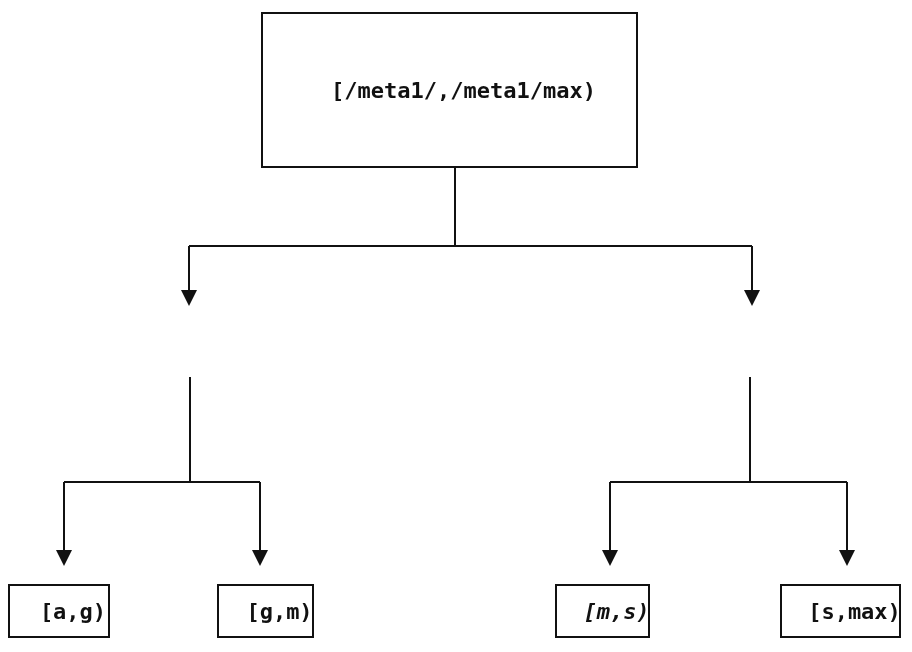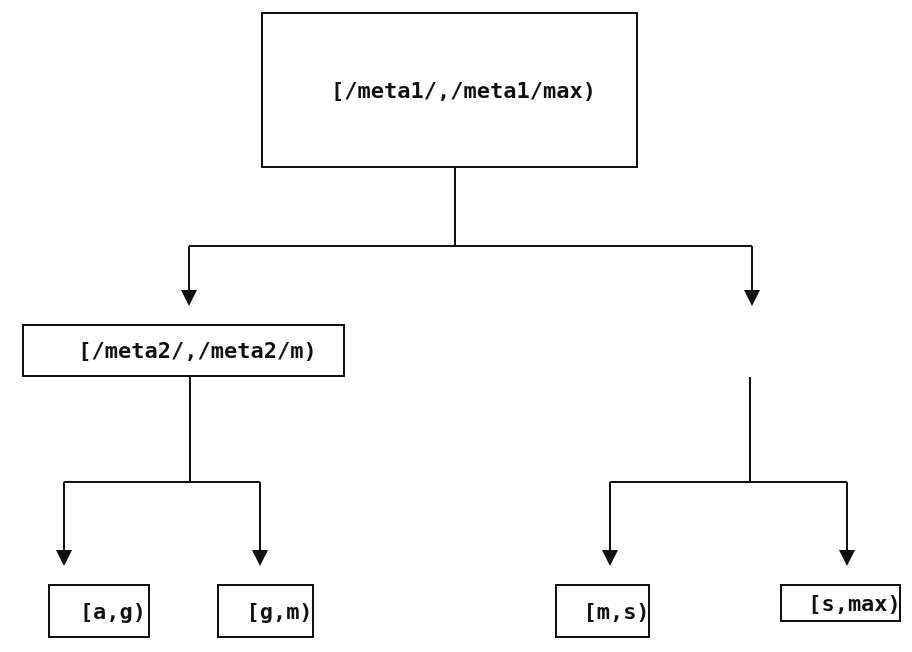--- a/index.html
+++ b/index.html
@@ -34,24 +34,24 @@
     justify-content: center;
     font-size: 22px;
     font-weight: bold;
     letter-spacing: 0;
     white-space: nowrap;
     padding-left: 28px;
   }
   .node-root   { left: 261px; top: 12px;  width: 377px; height: 156px; }
   .node-left   { left: 22px;  top: 324px; width: 323px; height: 53px;  }
   .node-right  { left: 583px; top: 324px; width: 316px; height: 53px;  }
-  .node-ag     { left: 8px;   top: 584px; width: 102px; height: 54px; margin-left: 40px;  }
+  .node-ag     { left: 8px;   top: 584px; width: 102px; height: 54px;  }
   .node-gm     { left: 205px; top: 584px; width: 97px;  height: 54px; margin-left: 12px;  }
-  .node-ms     { left: 555px; top: 584px; width: 95px;  height: 54px;  }
-  .node-smax   { left: 780px; top: 584px; width: 121px; height: 38px;  }
+  .node-ms     { left: 555px; top: 584px; width: 95px;  height: 54px; font-style: italic;  }
+  .node-smax   { left: 780px; top: 584px; width: 121px; height: 54px;  }
 </style>
 </head>
 <body>
 
 <div class="canvas">
 
   <svg class="edges" viewBox="0 0 912 652" xmlns="http://www.w3.org/2000/svg">
     <g stroke="#111111" stroke-width="2" fill="none">
 
       <path d="M455,168 V246"></path>
@@ -76,23 +76,20 @@
       <polygon points="252,550 268,550 260,566"></polygon>
       <polygon points="602,550 618,550 610,566"></polygon>
       <polygon points="839,550 855,550 847,566"></polygon>
     </g>
   </svg>
 
   <div class="node node-root">
     <span>[/meta1/,/meta1/max)</span>
   </div>
 
-  <div class="node node-left">
-    <span>[/meta2/,/meta2/m)</span>
-  </div>
 
 
   <div class="node node-ag">
     <span>[a,g)</span>
   </div>
 
   <div class="node node-gm">
     <span>[g,m)</span>
   </div>
 

